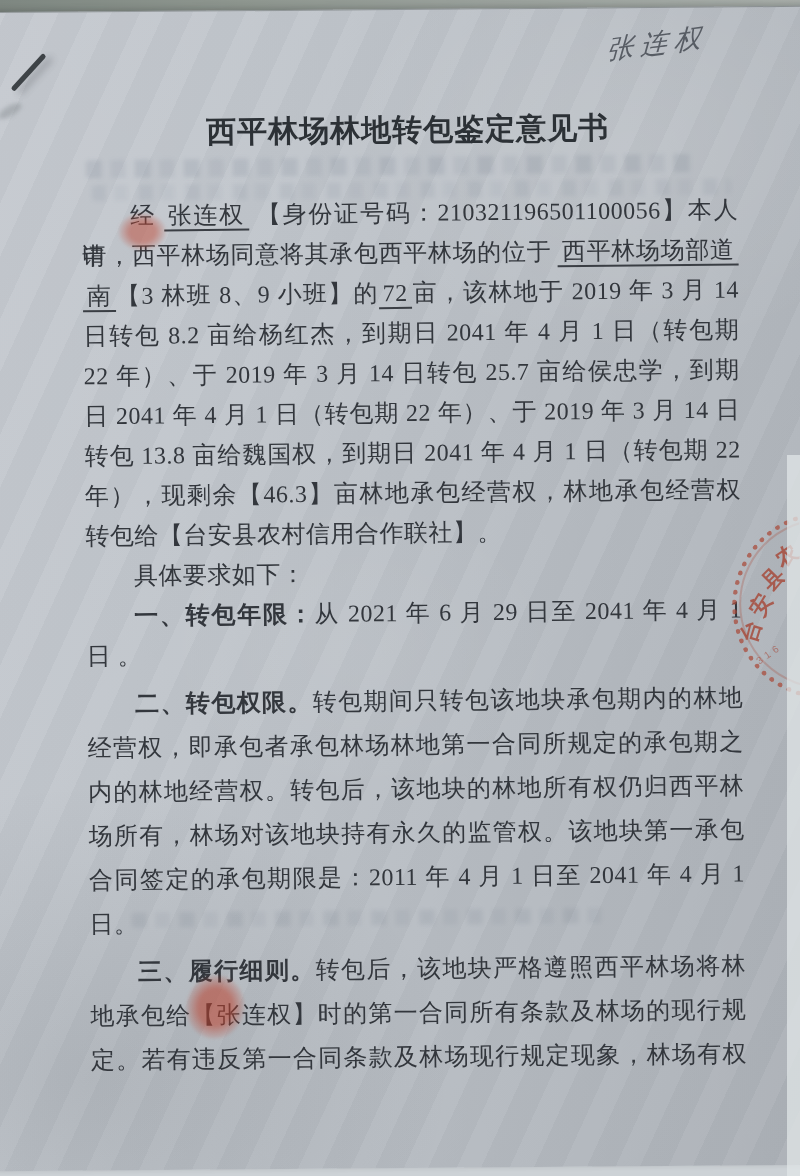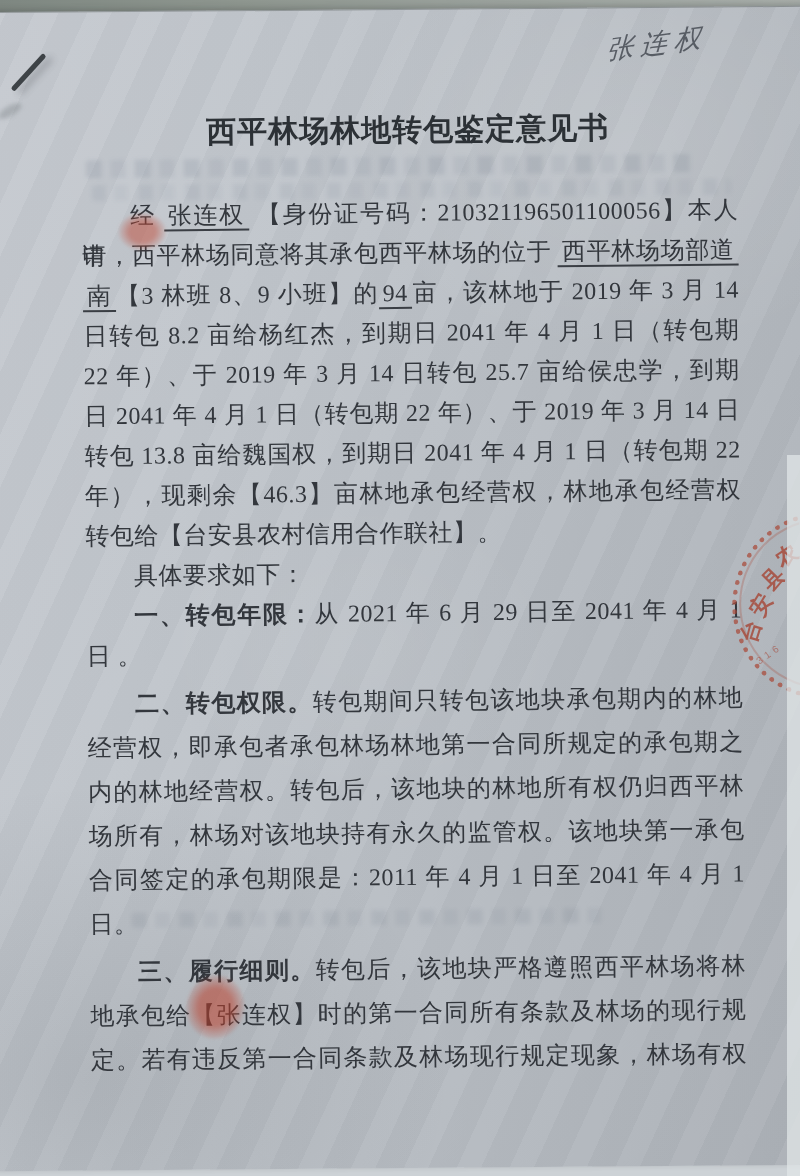--- a/index.html
+++ b/index.html
@@ -85,21 +85,21 @@
       <div class="corner-mark"></div>
       <div class="corner-smudge"></div>
       <div class="handwriting">张连权</div>
       <h1 class="title">西平林场林地转包鉴定意见书</h1>
       <div class="ghost g1"></div>
       <div class="ghost g2"></div>
       <div class="ghost g3"></div>
       <div class="doc-body" id="doc-body">
           <div class="line ind just"><span>经 </span><span class="u">张连权</span><span> 【身份证号码：210321196501100056】本人申</span></div>
           <div class="line just"><span>请，西平林场同意将其承包西平林场的位于 </span><span class="u">西平林场场部道</span></div>
-          <div class="line just"><span class="u">南</span><span>【3 林班 8、9 小班】的</span><span class="u">94</span><span>亩，该林地于 2019 年 3 月 14</span></div>
+          <div class="line just"><span class="u">南</span><span>【3 林班 8、9 小班】的</span><span class="u">72</span><span>亩，该林地于 2019 年 3 月 14</span></div>
           <div class="line just"><span>日转包 8.2 亩给杨红杰，到期日 2041 年 4 月 1 日（转包期</span></div>
           <div class="line just"><span>22 年）、于 2019 年 3 月 14 日转包 25.7 亩给侯忠学，到期</span></div>
           <div class="line just"><span>日 2041 年 4 月 1 日（转包期 22 年）、于 2019 年 3 月 14 日</span></div>
           <div class="line just"><span>转包 13.8 亩给魏国权，到期日 2041 年 4 月 1 日（转包期 22</span></div>
           <div class="line just"><span>年），现剩余【46.3】亩林地承包经营权，林地承包经营权</span></div>
           <div class="line"><span>转包给【台安县农村信用合作联社】。</span></div>
           <div class="line ind"><span>具体要求如下：</span></div>
           <div class="line ind just"><span class="b">一、转包年限：</span><span>从 2021 年 6 月 29 日至 2041 年 4 月 1</span></div>
           <div class="line"><span>日 。</span></div>
           <div class="line ind just lh2 g6"><span class="b">二、转包权限。</span><span>转包期间只转包该地块承包期内的林地</span></div>

